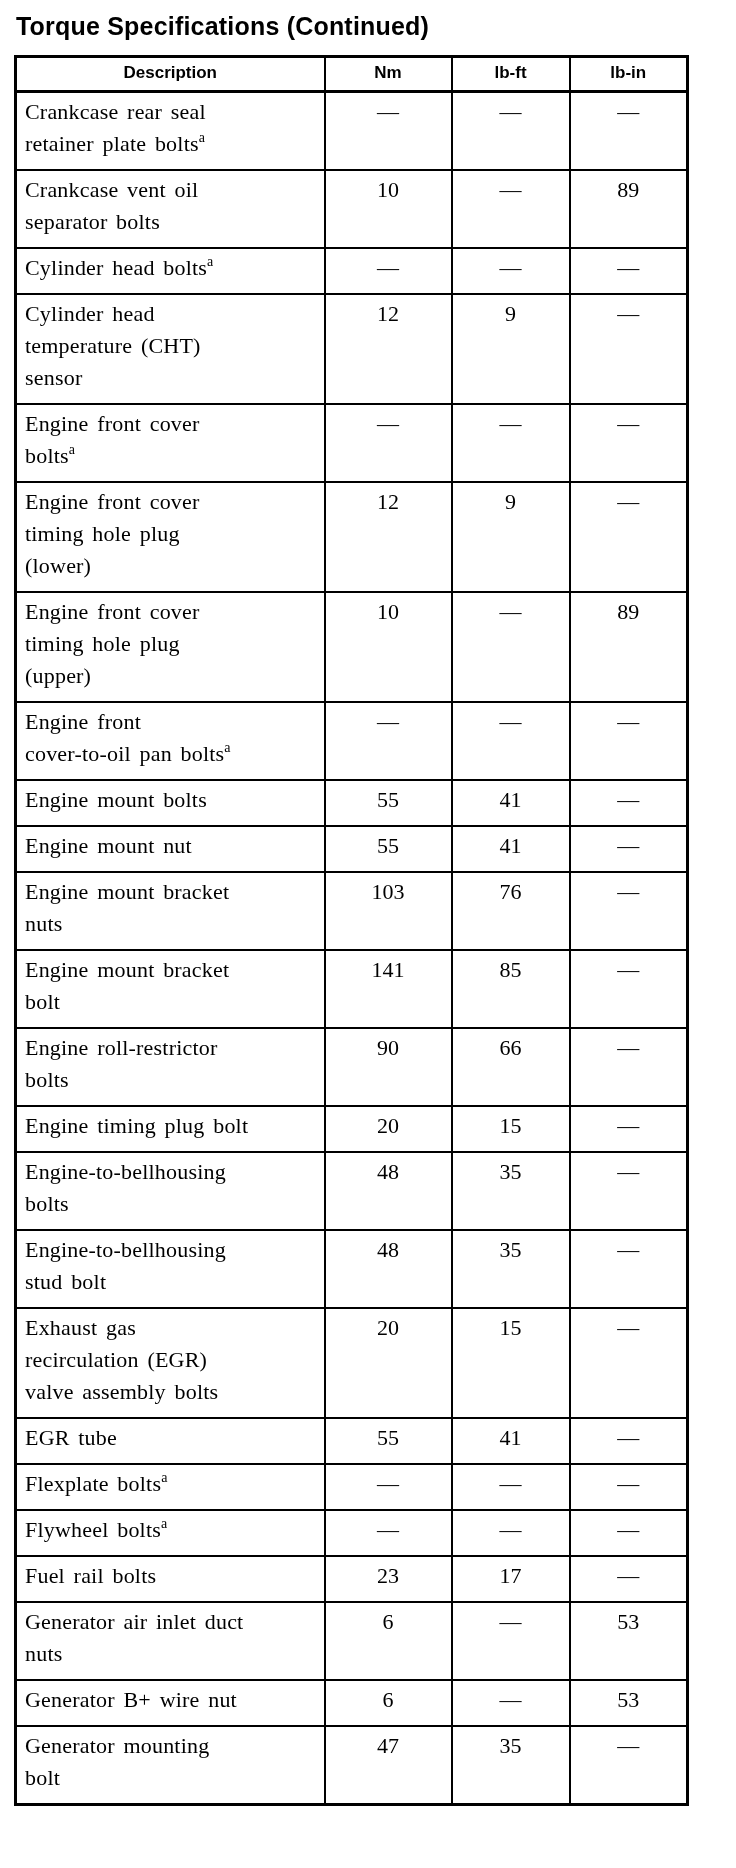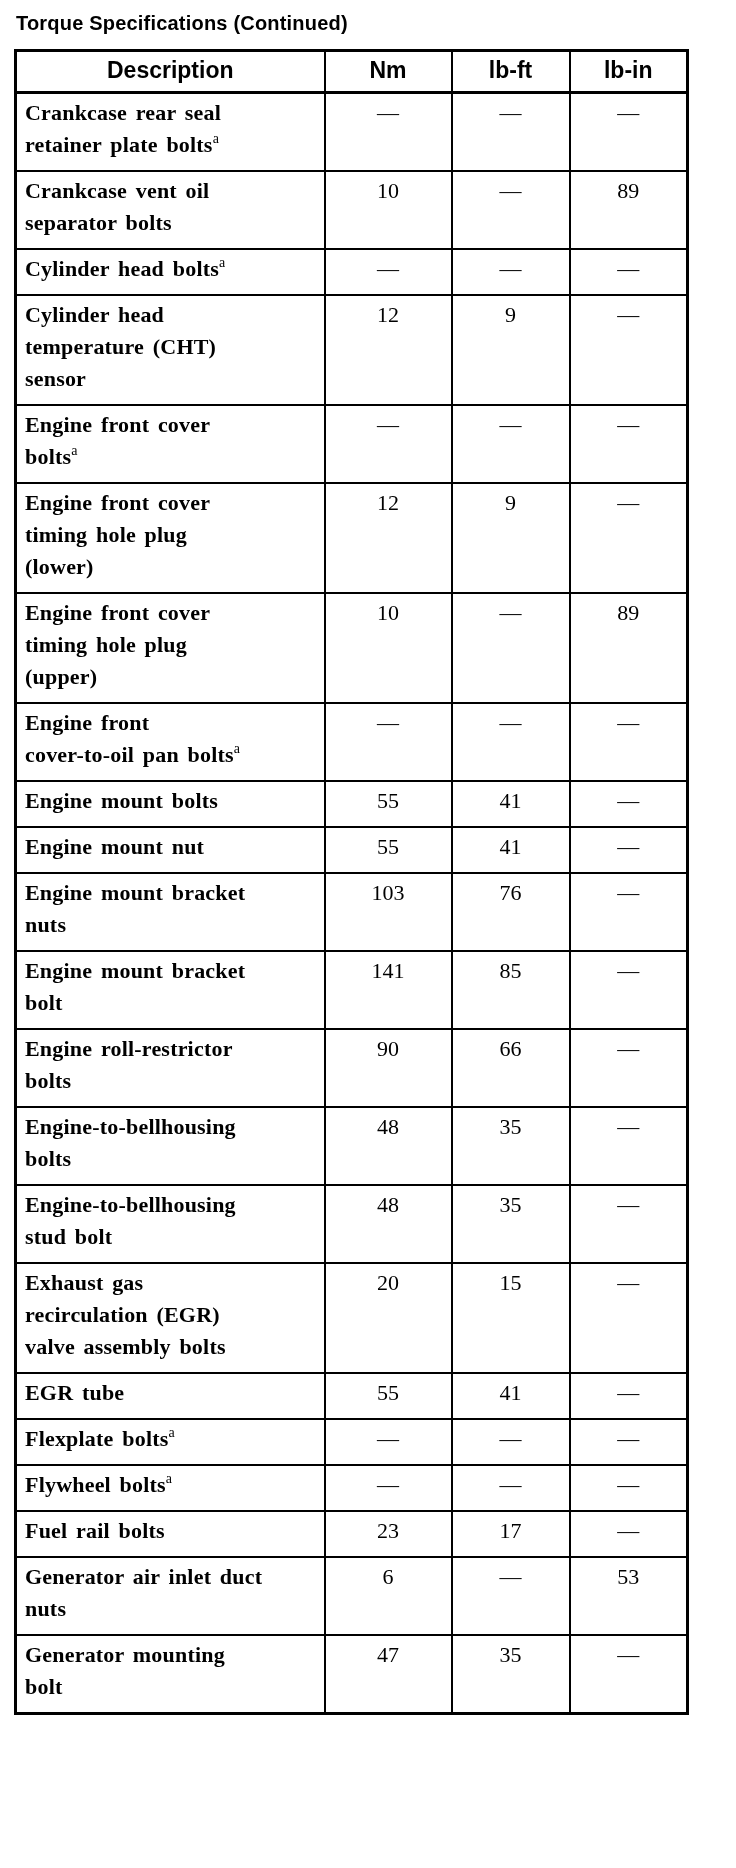--- a/index.html
+++ b/index.html
@@ -11,58 +11,58 @@
   }
   .page {
     width: 736px;
     min-height: 1868px;
     padding: 10px 0 20px 14px;
     background: #ffffff;
   }
   .page-title {
     font-family: "Liberation Sans", sans-serif;
     font-weight: bold;
-    font-size: 20px;
+    font-size: 25px;
     letter-spacing: 0.2px;
     margin: 2px 0 14px 2px;
     color: #000000;
   }
   table.spec-table {
     border-collapse: collapse;
     border: 3px solid #000000;
     width: 672px;
     table-layout: fixed;
   }
   col.c-desc { width: 309px; }
   col.c-nm   { width: 127px; }
   col.c-lbft { width: 118px; }
   col.c-lbin { width: 118px; }
   .spec-table th {
     font-family: "Liberation Sans", sans-serif;
     font-weight: bold;
-    font-size: 23px;
+    font-size: 17px;
     text-align: center;
     border: 2px solid #000000;
     border-bottom: 3px solid #000000;
     padding: 5px 4px 7px;
     background: #ffffff;
   }
   .spec-table td {
     border: 2px solid #000000;
     vertical-align: top;
     font-size: 22px;
     line-height: 32px;
     padding: 3px 8px 9px;
   }
   td.desc-cell {
     text-align: left;
     word-spacing: 3px;
     letter-spacing: 0.2px;
   }
-  td.desc-cell .desc-text { white-space: pre-line; font-weight: bold; }
+  td.desc-cell .desc-text { white-space: pre-line; }
   td.desc-cell sup {
     font-size: 14px;
     line-height: 0;
     vertical-align: 9px;
   }
   td.value-cell {
     text-align: center;
   }
 </style>
 </head>
@@ -185,20 +185,26 @@
   </tr>
 
   <tr>
     <td class="desc-cell"><span class="desc-text">Engine roll-restrictor
 bolts</span></td>
     <td class="value-cell">90</td>
     <td class="value-cell">66</td>
     <td class="value-cell">—</td>
   </tr>
 
+  <tr>
+    <td class="desc-cell"><span class="desc-text">Engine timing plug bolt</span></td>
+    <td class="value-cell">20</td>
+    <td class="value-cell">15</td>
+    <td class="value-cell">—</td>
+  </tr>
 
   <tr>
     <td class="desc-cell"><span class="desc-text">Engine-to-bellhousing
 bolts</span></td>
     <td class="value-cell">48</td>
     <td class="value-cell">35</td>
     <td class="value-cell">—</td>
   </tr>
 
   <tr>
@@ -248,20 +254,26 @@
   </tr>
 
   <tr>
     <td class="desc-cell"><span class="desc-text">Generator air inlet duct
 nuts</span></td>
     <td class="value-cell">6</td>
     <td class="value-cell">—</td>
     <td class="value-cell">53</td>
   </tr>
 
+  <tr>
+    <td class="desc-cell"><span class="desc-text">Generator B+ wire nut</span></td>
+    <td class="value-cell">6</td>
+    <td class="value-cell">—</td>
+    <td class="value-cell">53</td>
+  </tr>
 
   <tr>
     <td class="desc-cell"><span class="desc-text">Generator mounting
 bolt</span></td>
     <td class="value-cell">47</td>
     <td class="value-cell">35</td>
     <td class="value-cell">—</td>
   </tr>
 </tbody>
   </table>

